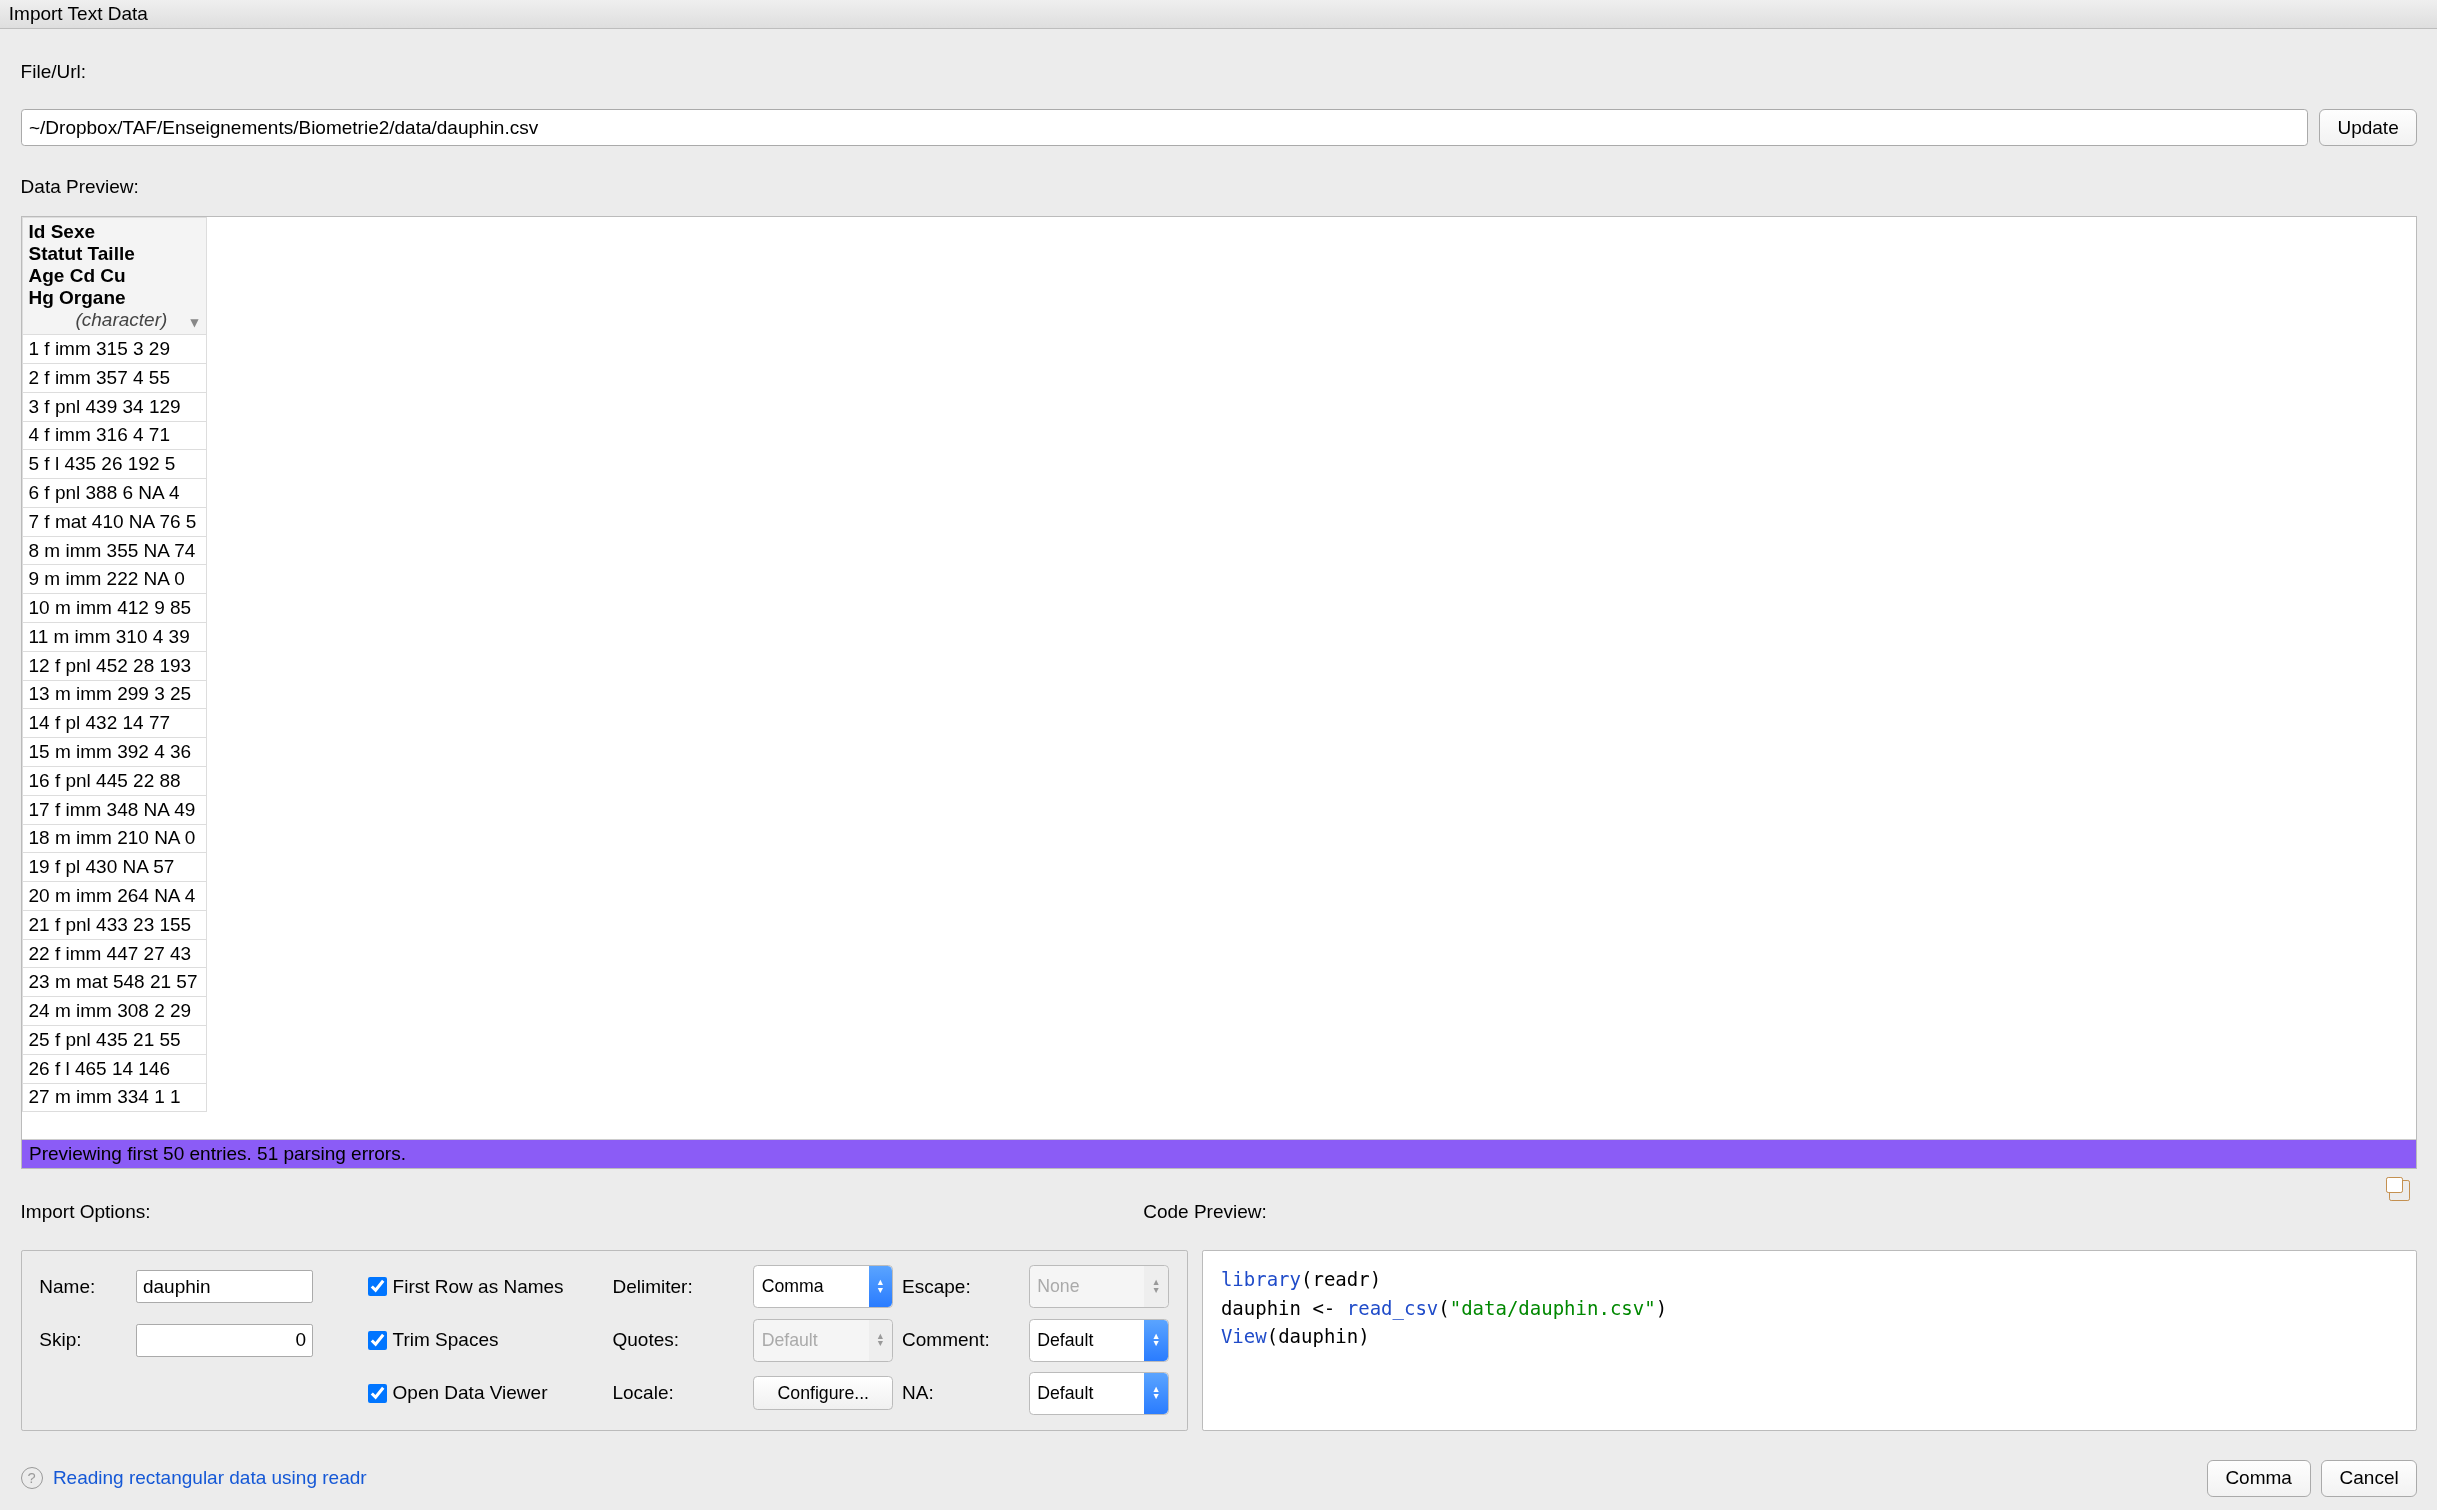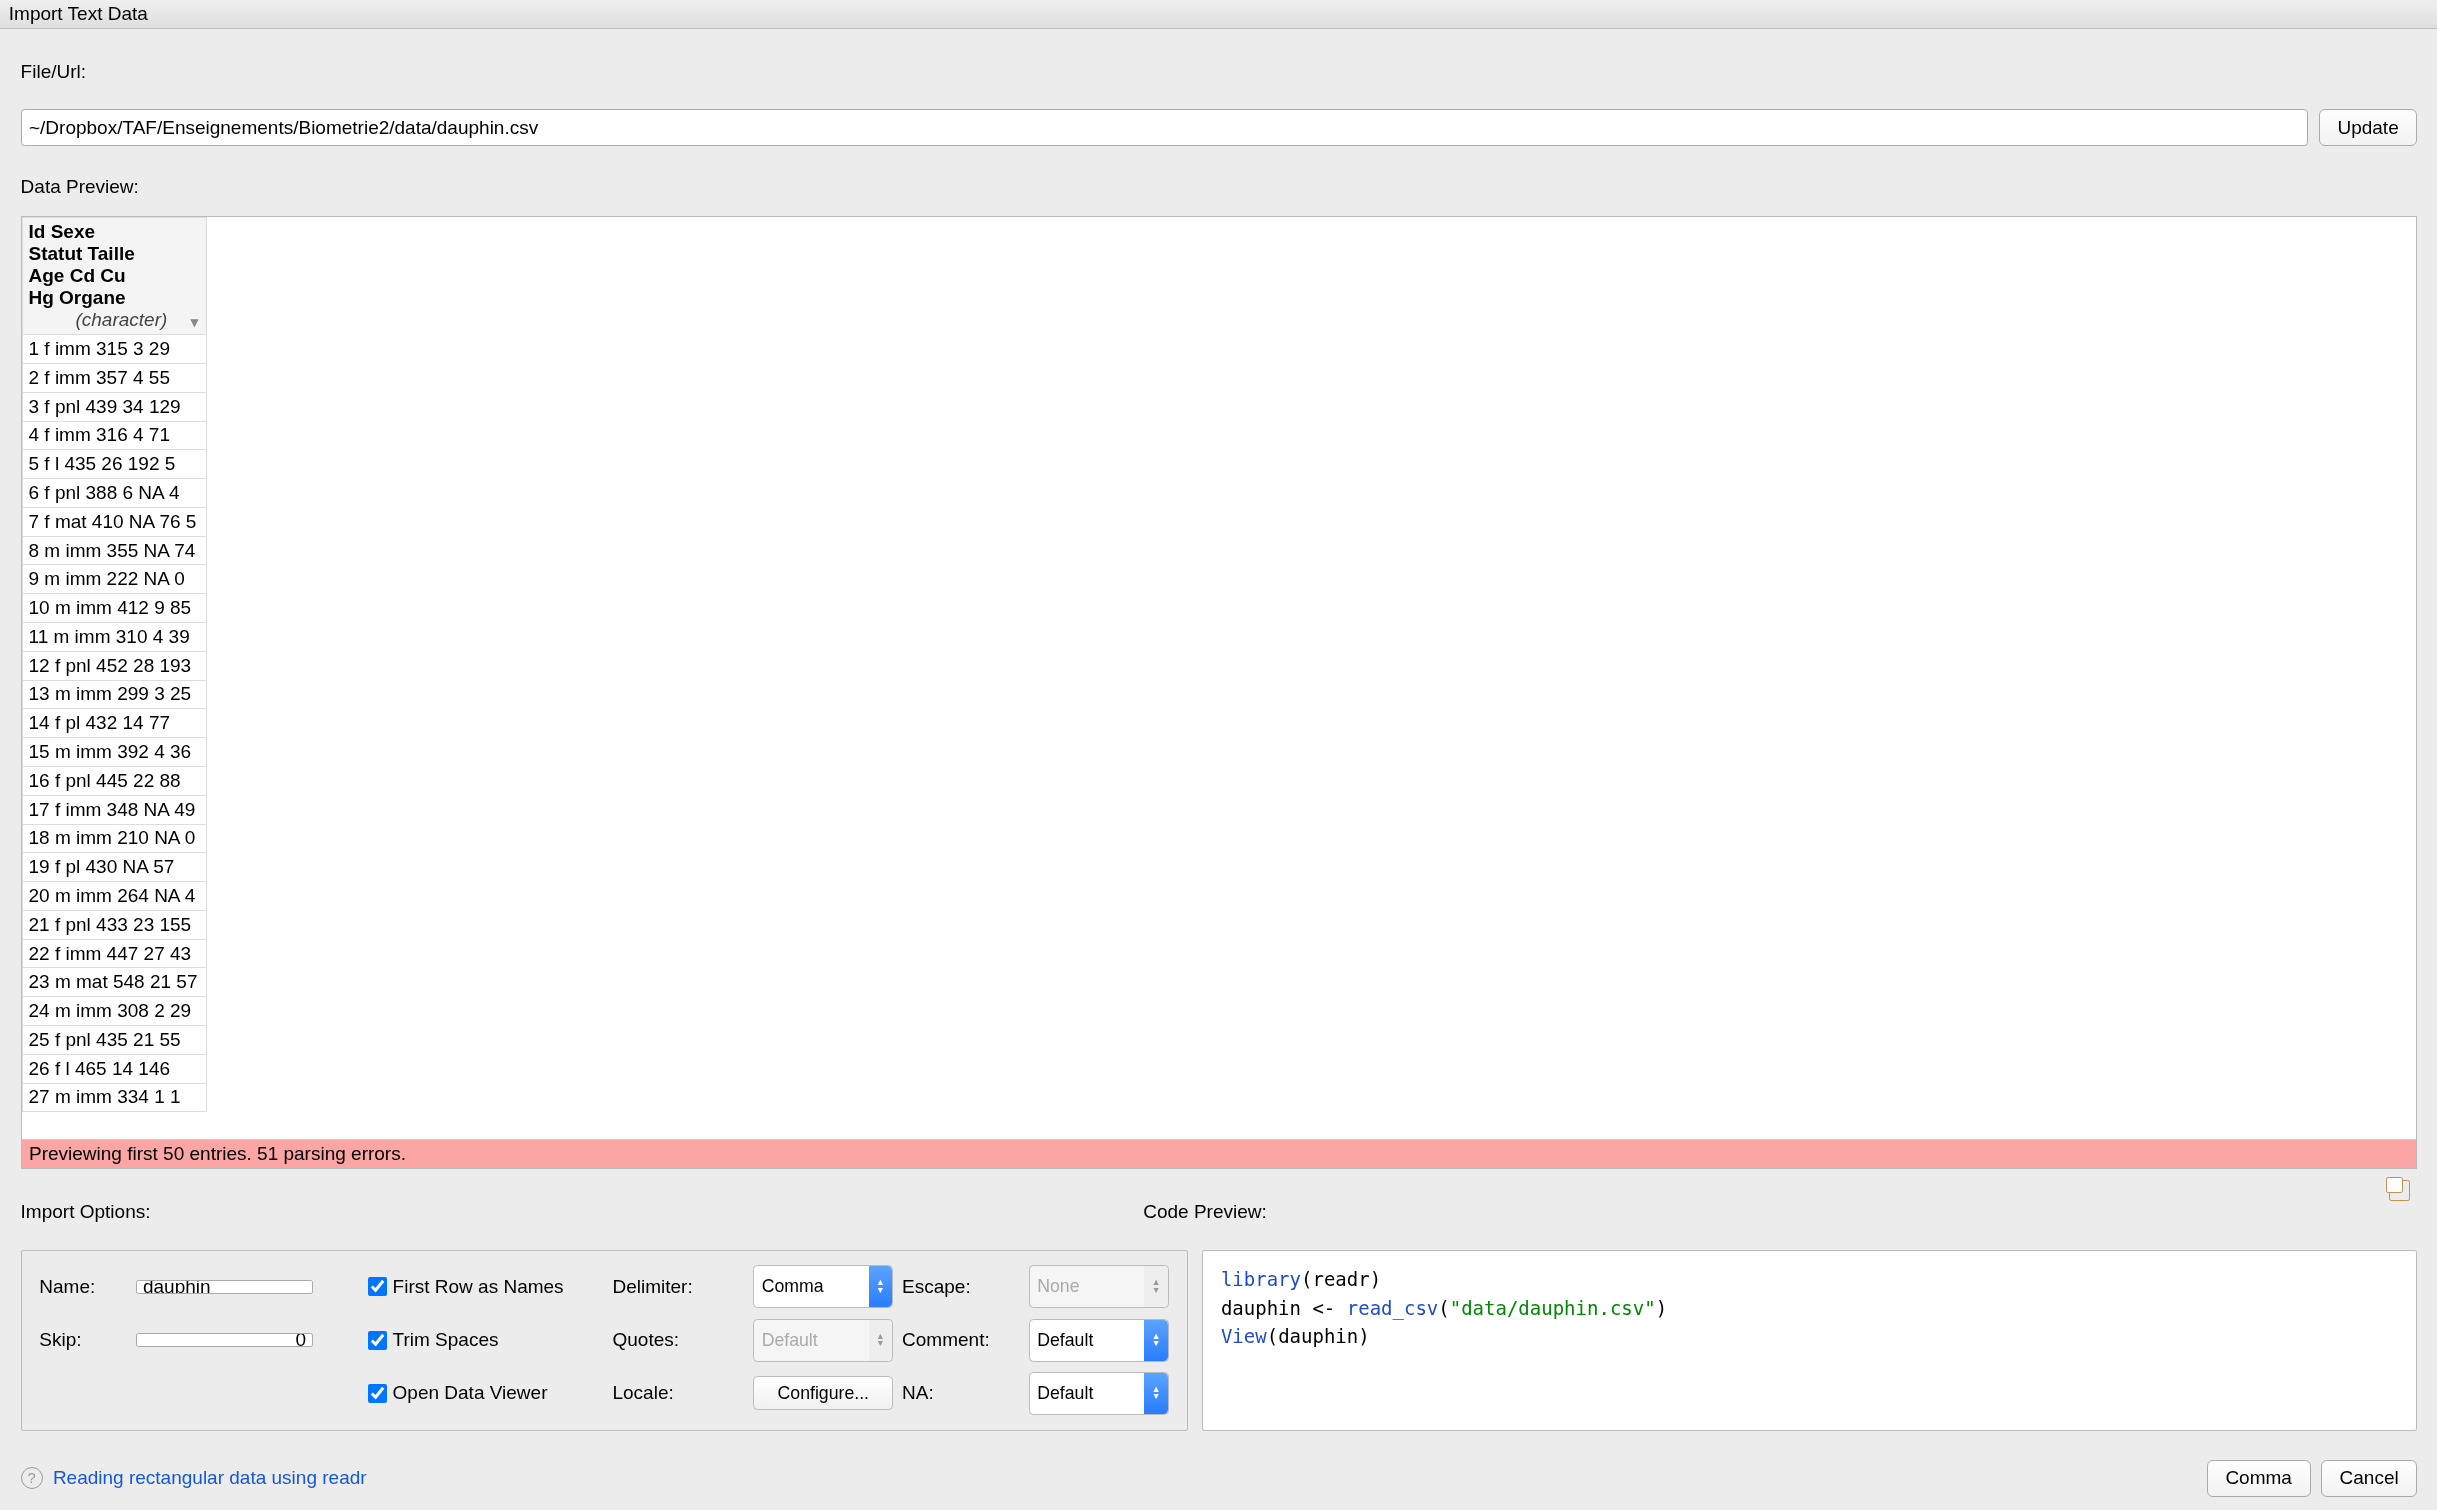--- a/index.html
+++ b/index.html
@@ -47,36 +47,36 @@
   background: #f4f4f4; font-weight: bold; position: sticky; top: 0;
   vertical-align: top; min-width: 184px;
 }
 .coltype { font-style: italic; font-weight: normal; color: #444; display: block; text-align: right; padding-right: 14.7px;}
 .th-inner { position: relative; padding-right: 17.7px; }
 .th-chev {
   position: absolute; right: 1.5px; bottom: 1.5px;
   font-size: 14.7px; color: #888;
 }
 .statusline {
-  border-top: 0.7px solid #ccc; background: #fca5a5; padding: 2.9px 7.4px; font-size: 19px;
+  border-top: 0.7px solid #ccc; background: #8b5cf6; padding: 2.9px 7.4px; font-size: 19px;
 }
 .bottom { display: flex; gap: 14.7px; padding: 5.9px 20.6px 0 20.6px; }
 .panel {
   flex: 1; border: 0.7px solid #bbb; background: #ececec; border-radius: 2.2px;
   padding: 14.7px 17.7px; margin-top: 5px; position: relative;
 }
 .panel-code { flex: 1.15; background: #fff; font-family: Menlo, Consolas, monospace; font-size: 19px; }
 .opts-grid {
   display: grid;
   grid-template-columns: 88px 177px 37px 236px 132px 140px 118px 140px;
   row-gap: 10.3px; column-gap: 8.8px; align-items: center;
 }
 .opts-grid label.txt { font-size: 19px; }
 .txtbox {
-  height: 14px; border: 0.7px solid #aaa; border-radius: 2.2px; padding: 1.5px 5.9px;
+  height: 33px; border: 0.7px solid #aaa; border-radius: 2.2px; padding: 1.5px 5.9px;
   font-size: 19px; background: #fff; width: 100%;
 }
 .txtbox.right { text-align: right; }
 .check { display: flex; align-items: center; gap: 5.9px; font-size: 19px; }
 .check input { width: 19px; height: 19px; }
 .sel {
   display: flex; align-items: center; justify-content: space-between;
   height: 43px; border: 0.7px solid #bbb; border-radius: 4.4px; background: #fff;
   padding: 0 0 0 7.4px; font-size: 17.7px; min-width: 125px;
 }

